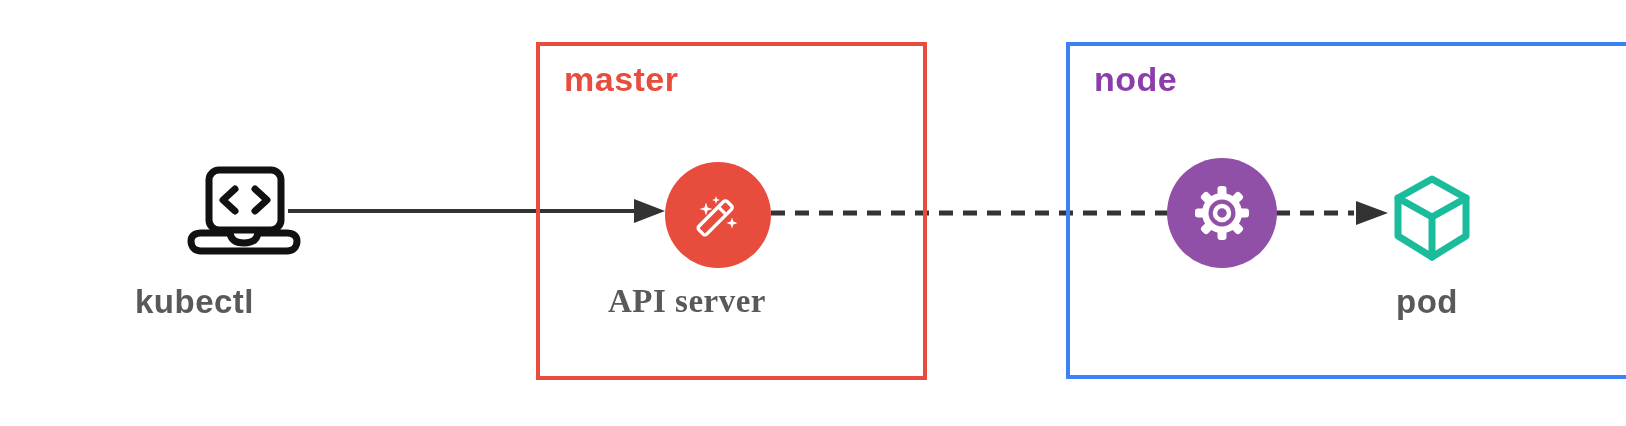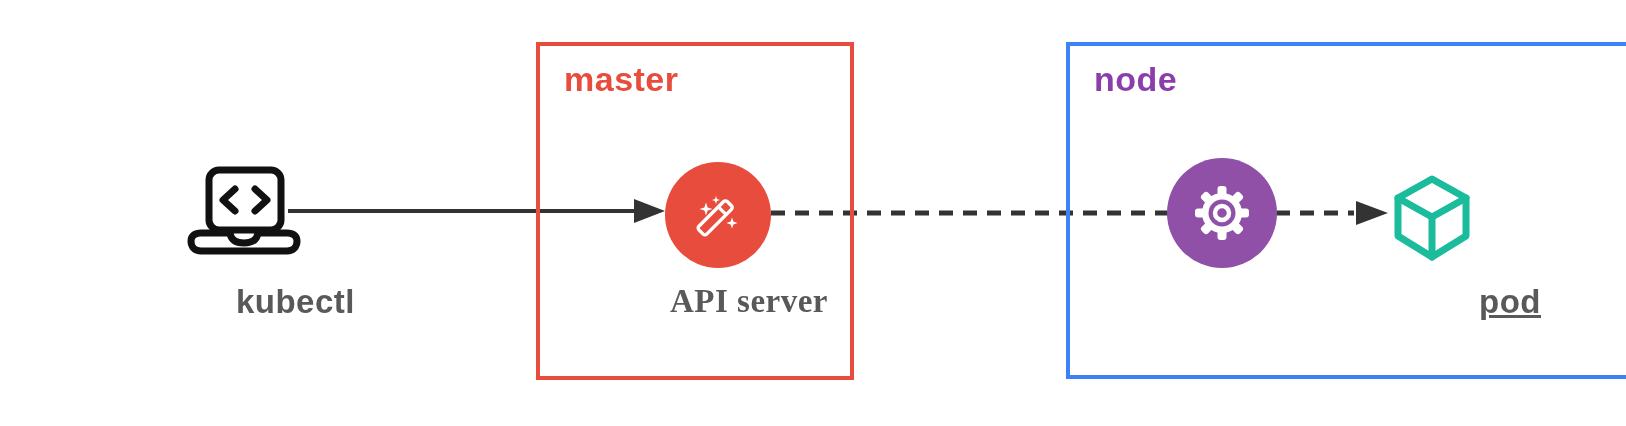--- a/index.html
+++ b/index.html
@@ -14,44 +14,44 @@
   .group-box{
     position:absolute;
     background:transparent;
     box-sizing:border-box;
     z-index:2;
   }
   .group-box .group-label{
     position:absolute;left:24px;top:14px;
     font-size:34px;font-weight:bold;letter-spacing:.5px;
   }
-  .master-box{left:536px;top:42px;width:318px;height:338px;border:4px solid #e74c3c;}
+  .master-box{left:536px;top:42px;width:391px;height:338px;border:4px solid #e74c3c;}
   .master-box .group-label{color:#e74c3c;}
   .node-box{left:1066px;top:42px;width:632px;height:337px;border:4px solid #3b82f6;text-decoration:underline;}
   .node-box .group-label{color:#8b3dac;}
   .node-circle{
     position:absolute;border-radius:50%;
     display:flex;align-items:center;justify-content:center;
     z-index:3;
   }
   .api-circle{left:665px;top:162px;width:106px;height:106px;}
   .kubelet-circle{left:1167px;top:158px;width:110px;height:110px;}
   .icon-abs{position:absolute;z-index:3;}
   .laptop-icon{left:185px;top:166px;}
   .pod-icon{left:1390px;top:173px;}
   .node-label{
     position:absolute;top:283px;width:220px;
-    text-align:right;
+    text-align:left;
     font-size:33px;font-weight:bold;color:#595959;
     z-index:3;letter-spacing:.5px;
   }
   .label-kubectl{left:135px;}
   .label-api{left:608px;font-family:Liberation Serif, serif;}
   .label-kubelet{left:1112px;}
-  .label-pod{left:1321px;text-decoration:underline;}
+  .label-pod{left:1396px;}
 </style>
 </head>
 <body>
 
 <div class="canvas">
 
   <svg class="connectors" width="1626" height="426">
 
     <line x1="288" y1="211" x2="640" y2="211" stroke="#333333" stroke-width="4"></line>
     <polygon points="634,199 665,211 634,223" fill="#333333"></polygon>

